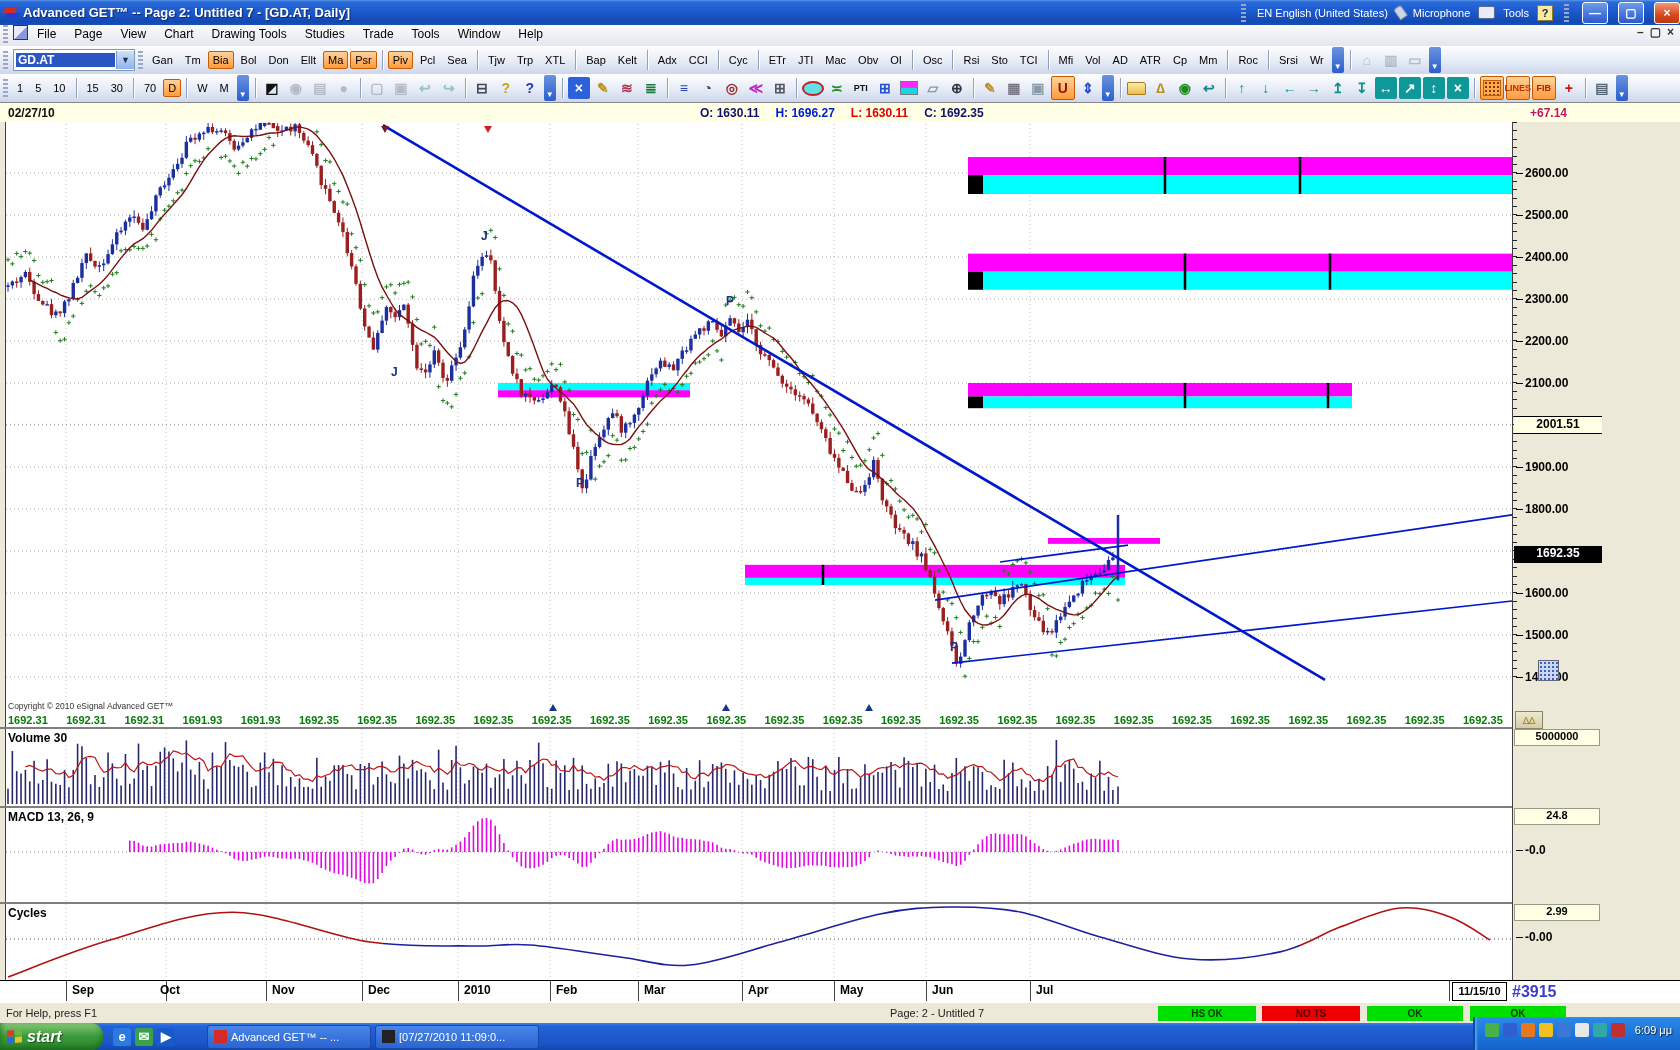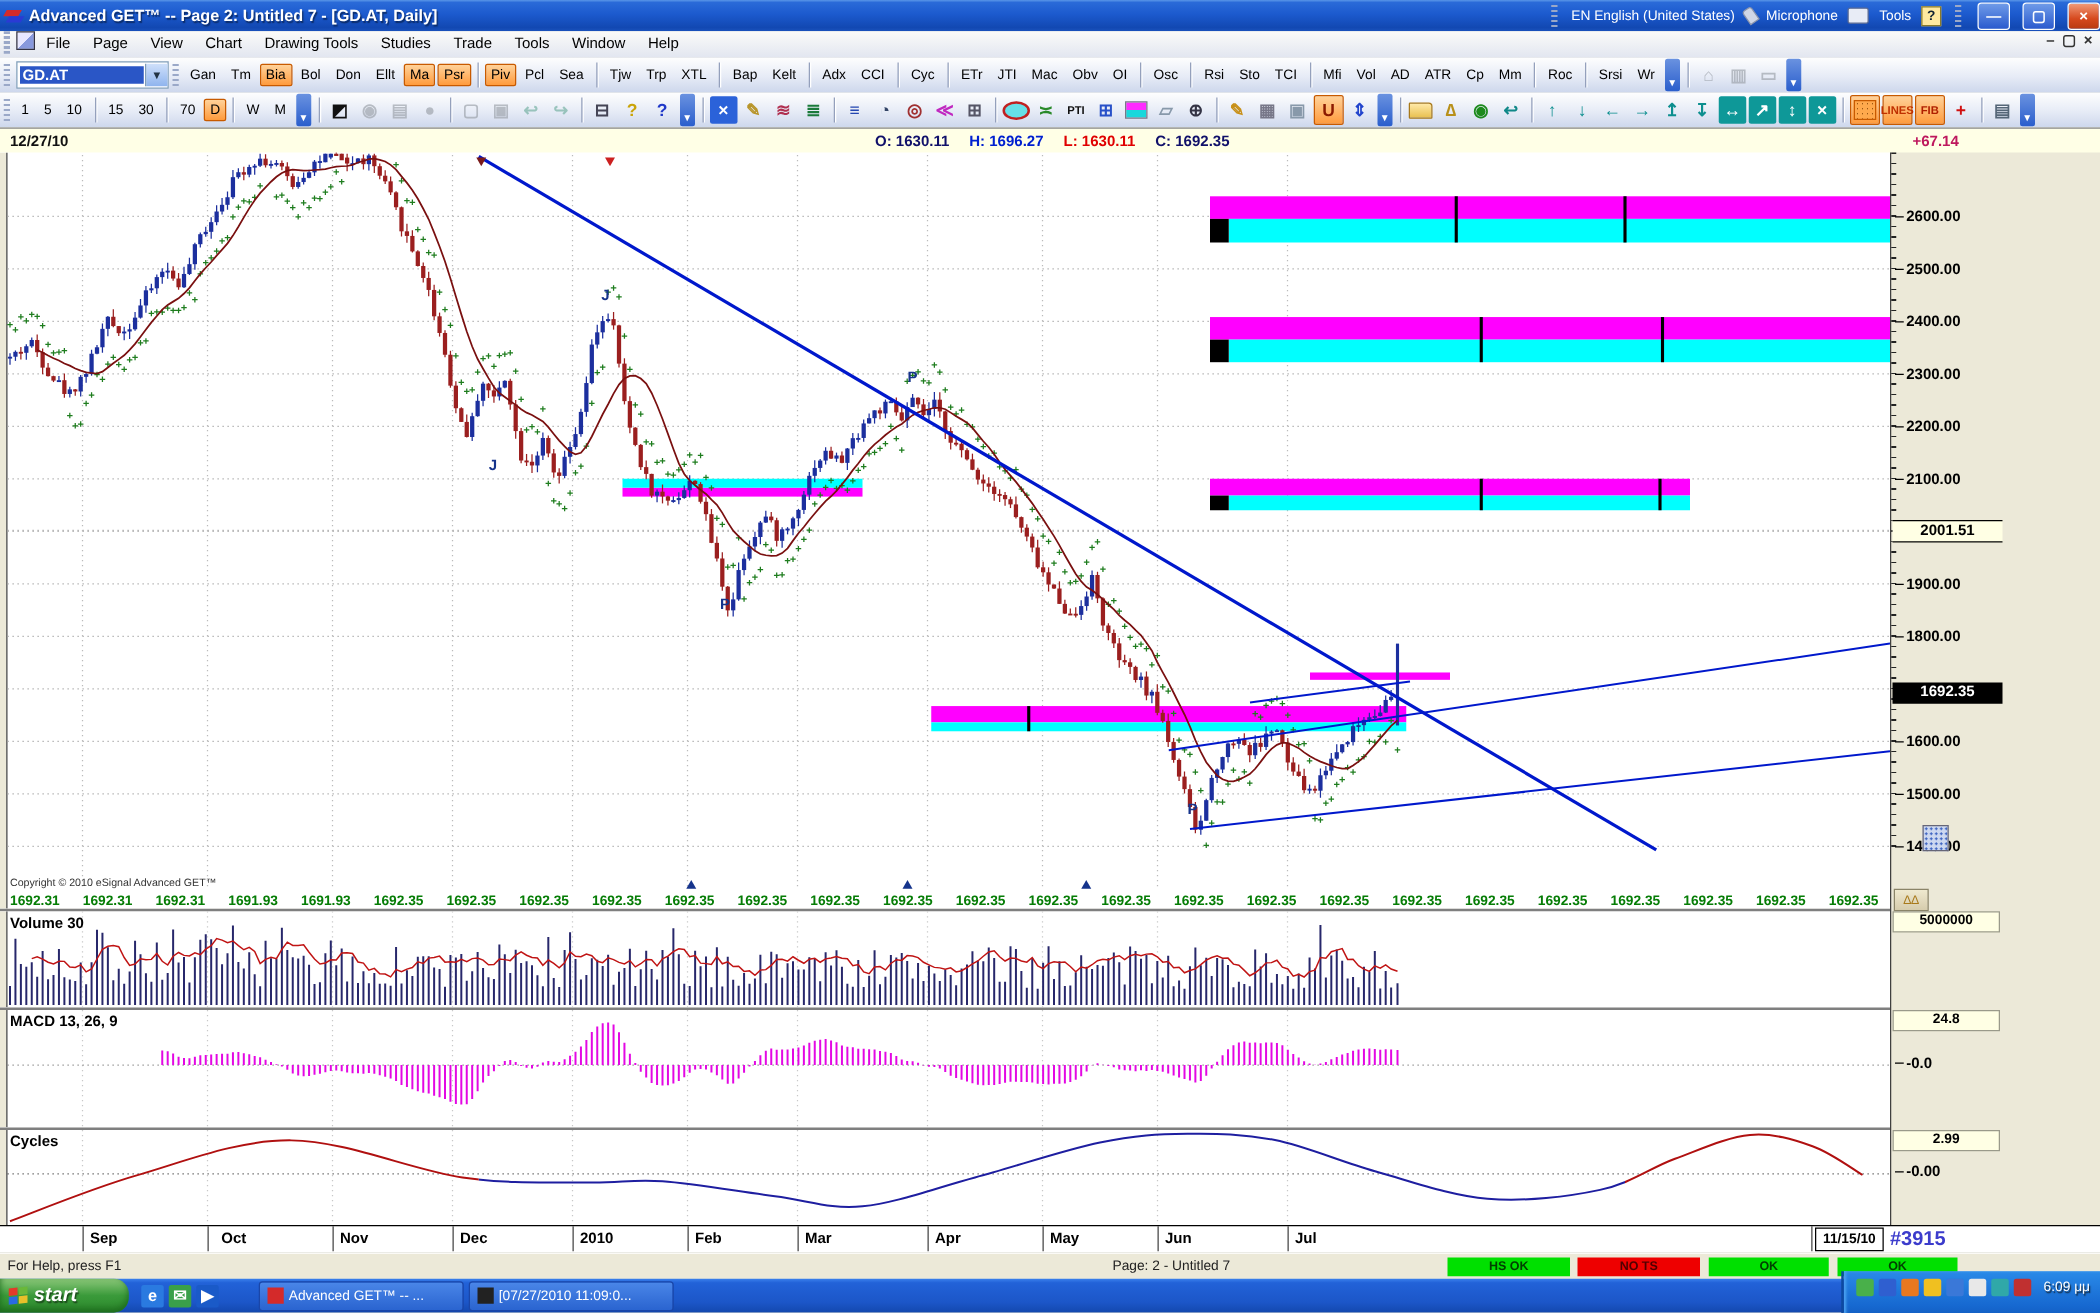--- a/index.html
+++ b/index.html
@@ -301,21 +301,21 @@
     </span>
     <span class="icbtn txt active" style="color: rgb(192, 48, 0);">LINES</span>
     <span class="icbtn txt active" style="color: rgb(176, 32, 0);">FIB</span>
     <span class="icbtn" style="color: rgb(208, 16, 16);">+</span>
     <span class="sep"></span>
     <span class="icbtn" style="color: rgb(85, 102, 119);">▤</span>
     <span class="chev">▼</span>
   </div>
 
 <div id="quotebar">
-  <span id="quote-date">12/27/10</span>
+  <span id="quote-date">02/27/10</span>
   <span id="quote-ohlc">
     <span><span class="q-o">O:</span>
       <span class="q-o">1630.11</span></span>
     <span><span class="q-h">H:</span>
       <span class="q-h">1696.27</span></span>
     <span><span class="q-l">L:</span>
       <span class="q-l">1630.11</span></span>
     <span><span class="q-c">C:</span>
       <span class="q-c">1692.35</span></span>
   </span>
@@ -1508,21 +1508,21 @@
       <path d="M8 72.98499999999999C25.0 66.8 72.5 46.9 110 36.1C147.5 25.3 189.7 7.9 233 8.3C276.3 8.6 330.5 32.4 370 38.0C409.5 43.6 443.3 41.5 470 42.0C496.7 42.5 505.0 39.2 530 41.0C555.0 42.8 593.3 49.6 620 53.0C646.7 56.3 663.3 63.5 690 61.0C716.7 58.5 748.3 46.5 780 38.0C811.7 29.5 851.7 15.8 880 10.0C908.3 4.1 926.7 3.3 950 3.0C973.3 2.7 995.0 3.0 1020 8.0C1045.0 13.0 1071.7 25.1 1100 33.0C1128.3 40.8 1160.0 52.5 1190 55.0C1220.0 57.5 1255.0 53.3 1280 47.9C1305.0 42.6 1320.0 30.3 1340 23.0C1360.0 15.7 1381.7 5.6 1400 4.0C1418.3 2.3 1435.0 7.6 1450 13.0C1465.0 18.3 1483.3 32.1 1490 36.0" stroke="#1e1ea0" stroke-width="1.6" fill="none" clip-path="url(#clB)"></path>
       <path d="M8 72.98499999999999C25.0 66.8 72.5 46.9 110 36.1C147.5 25.3 189.7 7.9 233 8.3C276.3 8.6 330.5 32.4 370 38.0C409.5 43.6 443.3 41.5 470 42.0C496.7 42.5 505.0 39.2 530 41.0C555.0 42.8 593.3 49.6 620 53.0C646.7 56.3 663.3 63.5 690 61.0C716.7 58.5 748.3 46.5 780 38.0C811.7 29.5 851.7 15.8 880 10.0C908.3 4.1 926.7 3.3 950 3.0C973.3 2.7 995.0 3.0 1020 8.0C1045.0 13.0 1071.7 25.1 1100 33.0C1128.3 40.8 1160.0 52.5 1190 55.0C1220.0 57.5 1255.0 53.3 1280 47.9C1305.0 42.6 1320.0 30.3 1340 23.0C1360.0 15.7 1381.7 5.6 1400 4.0C1418.3 2.3 1435.0 7.6 1450 13.0C1465.0 18.3 1483.3 32.1 1490 36.0" stroke="#b01010" stroke-width="1.6" fill="none" clip-path="url(#clR)"></path>
     </svg>
 </div>
 
 <div id="time-axis">
   <div id="time-labels">
       <div class="tsep" style="left: 66px;"></div>
       <div class="tlabel" style="left: 72px;">Sep</div>
       <div class="tsep" style="left: 166px;"></div>
-      <div class="tlabel" style="left: 177px;">Oct</div>
+      <div class="tlabel" style="left: 160px;">Oct</div>
       <div class="tsep" style="left: 266px;"></div>
       <div class="tlabel" style="left: 272px;">Nov</div>
       <div class="tsep" style="left: 362px;"></div>
       <div class="tlabel" style="left: 368px;">Dec</div>
       <div class="tsep" style="left: 458px;"></div>
       <div class="tlabel" style="left: 464px;">2010</div>
       <div class="tsep" style="left: 550px;"></div>
       <div class="tlabel" style="left: 556px;">Feb</div>
       <div class="tsep" style="left: 638px;"></div>
       <div class="tlabel" style="left: 644px;">Mar</div>

